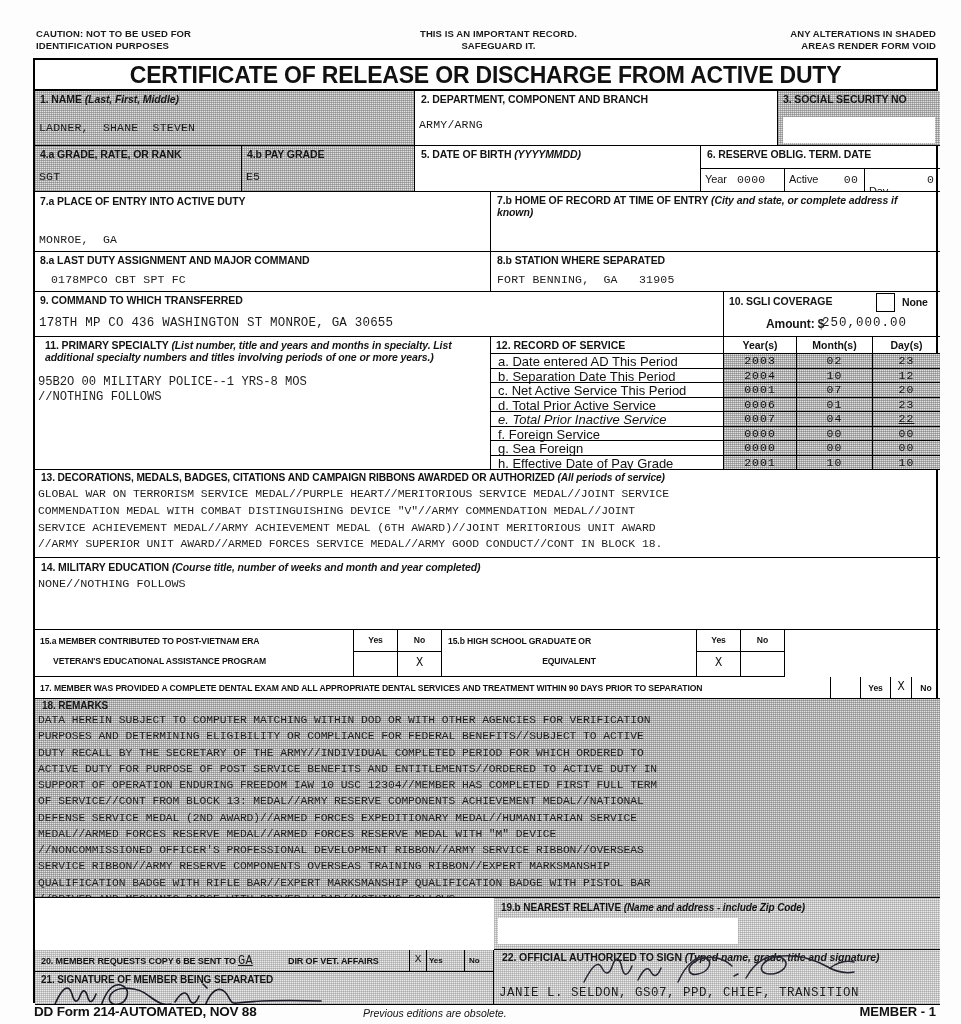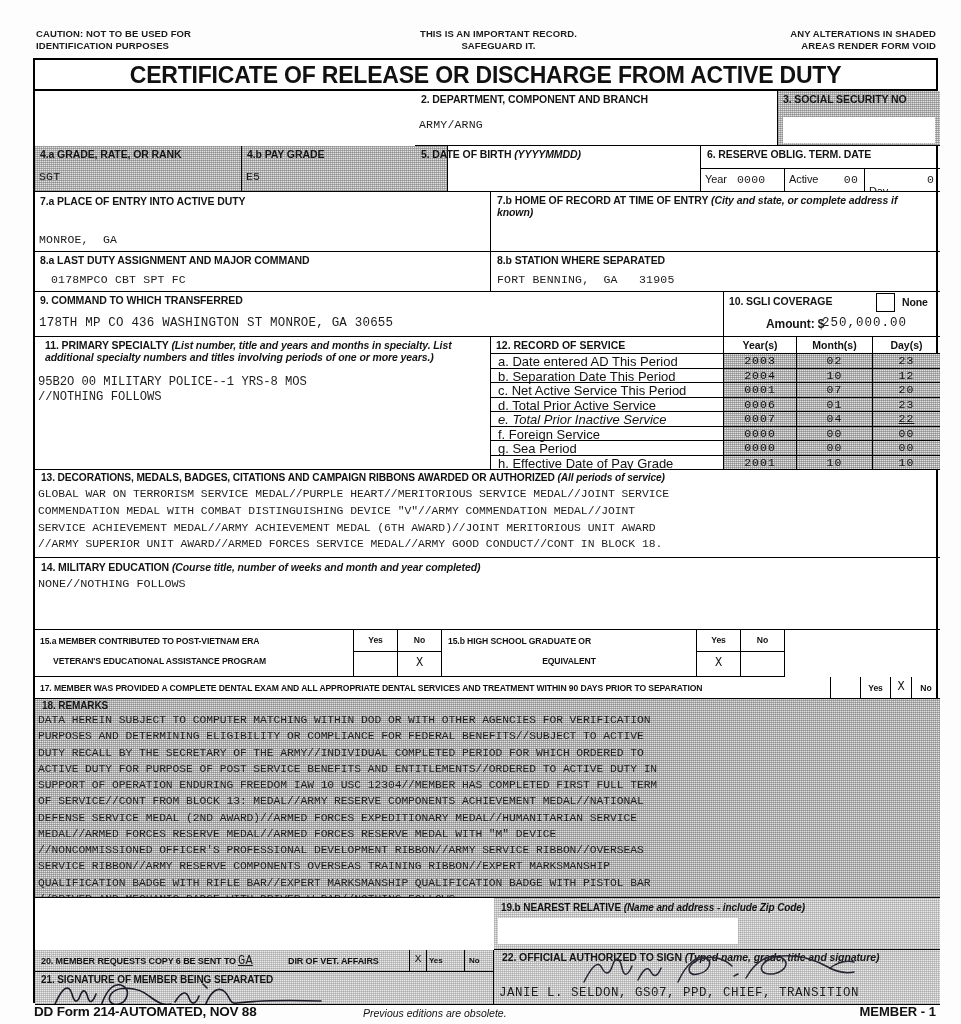--- a/index.html
+++ b/index.html
@@ -82,38 +82,45 @@
     <div class="c2" style="white-space:pre-line">THIS IS AN IMPORTANT RECORD.
 SAFEGUARD IT.</div>
     <div class="c3" style="white-space:pre-line">ANY ALTERATIONS IN SHADED
 AREAS RENDER FORM VOID</div>
   </div>
 
   <div class="frame">
 
     <div class="title">CERTIFICATE OF RELEASE OR DISCHARGE FROM ACTIVE DUTY</div>
 
+    <div class="cell shade bb br" style="left:0;top:31px;width:380px;height:55px;">
+      <span class="lbl" style="position:absolute;left:5px;top:2px;">
+        <span>1. NAME</span>
+        <i>(Last, First, Middle)</i>
+      </span>
+      <span class="val" style="position:absolute;left:4px;top:30px;">LADNER,  SHANE  STEVEN</span>
+    </div>
 
     <div class="cell bb br" style="left:380px;top:31px;width:363px;height:55px;">
       <span class="lbl" style="position:absolute;left:6px;top:2px;">2. DEPARTMENT, COMPONENT AND BRANCH</span>
       <span class="val" style="position:absolute;left:4px;top:27px;">ARMY/ARNG</span>
     </div>
 
     <div class="cell shade bb" style="left:743px;top:31px;width:162px;height:55px;">
       <span class="lbl" style="position:absolute;left:5px;top:2px;white-space:nowrap;">3. SOCIAL SECURITY NO</span>
       <div class="whitebox" style="left:5px;top:26px;width:152px;height:26px;"></div>
       <span class="val" style="position:absolute;left:8px;top:30px;"></span>
     </div>
 
     <div class="cell shade bb br" style="left:0;top:86px;width:207px;height:46px;">
       <span class="lbl" style="position:absolute;left:5px;top:2px;">4.a GRADE, RATE, OR RANK</span>
       <span class="val" style="position:absolute;left:4px;top:24px;">SGT</span>
     </div>
 
-    <div class="cell shade bb br" style="left:207px;top:86px;width:206px;height:46px;padding-left:18px;">
+    <div class="cell shade bb br" style="left:207px;top:86px;width:173px;height:46px;padding-left:18px;">
       <span class="lbl" style="position:absolute;left:5px;top:2px;">4.b PAY GRADE</span>
       <span class="val" style="position:absolute;left:4px;top:24px;">E5</span>
     </div>
 
     <div class="cell bb br" style="left:380px;top:86px;width:286px;height:46px;">
       <span class="lbl" style="position:absolute;left:6px;top:2px;">
         <span>5. DATE OF BIRTH</span>
         <i>(YYYYMMDD)</i>
       </span>
       <span class="val" style="position:absolute;left:6px;top:24px;"></span>
@@ -266,21 +273,21 @@
               <span class="rosVal" style="position: absolute; width: 100%; text-align: center; top: 0px;">0000</span>
             </div>
             <div class="shade" style="position: absolute; left: 305px; top: 0px; width: 76px; height: 100%; border-left: 1.6px solid rgb(0, 0, 0); box-sizing: border-box;">
               <span class="rosVal" style="position: absolute; width: 100%; text-align: center; top: 0px;">00</span>
             </div>
             <div class="shade" style="position: absolute; left: 381px; top: 0px; width: 68px; height: 100%; border-left: 1.6px solid rgb(0, 0, 0); box-sizing: border-box;">
               <span class="rosVal" style="position: absolute; width: 100%; text-align: center; top: 0px;">00</span>
             </div>
           </div>
           <div style="position: absolute; left: 0px; top: 104px; width: 100%; height: 14.5px; border-bottom: 1.3px solid rgb(0, 0, 0); box-sizing: border-box;">
-            <span class="rosLbl" style="position: absolute; left: 7px; top: 0px;">g. Sea Period</span>
+            <span class="rosLbl" style="position: absolute; left: 7px; top: 0px;">g. Sea Foreign</span>
             <div class="shade" style="position: absolute; left: 232px; top: 0px; width: 73px; height: 100%; border-left: 1.6px solid rgb(0, 0, 0); box-sizing: border-box;">
               <span class="rosVal" style="position: absolute; width: 100%; text-align: center; top: 0px;">0000</span>
             </div>
             <div class="shade" style="position: absolute; left: 305px; top: 0px; width: 76px; height: 100%; border-left: 1.6px solid rgb(0, 0, 0); box-sizing: border-box;">
               <span class="rosVal" style="position: absolute; width: 100%; text-align: center; top: 0px;">00</span>
             </div>
             <div class="shade" style="position: absolute; left: 381px; top: 0px; width: 68px; height: 100%; border-left: 1.6px solid rgb(0, 0, 0); box-sizing: border-box;">
               <span class="rosVal" style="position: absolute; width: 100%; text-align: center; top: 0px;">00</span>
             </div>
           </div>

